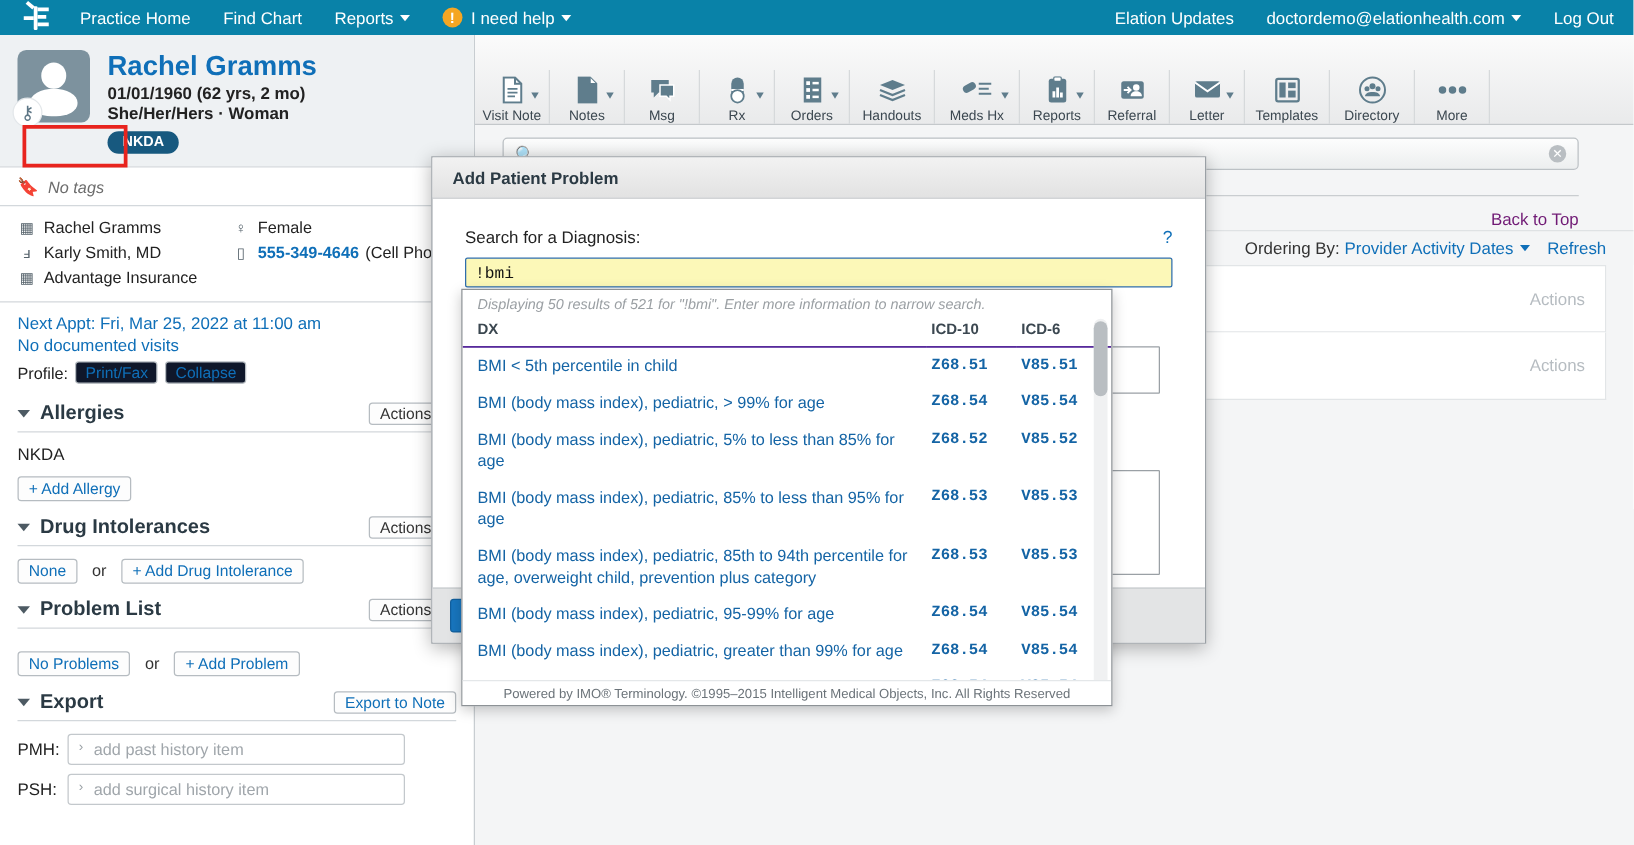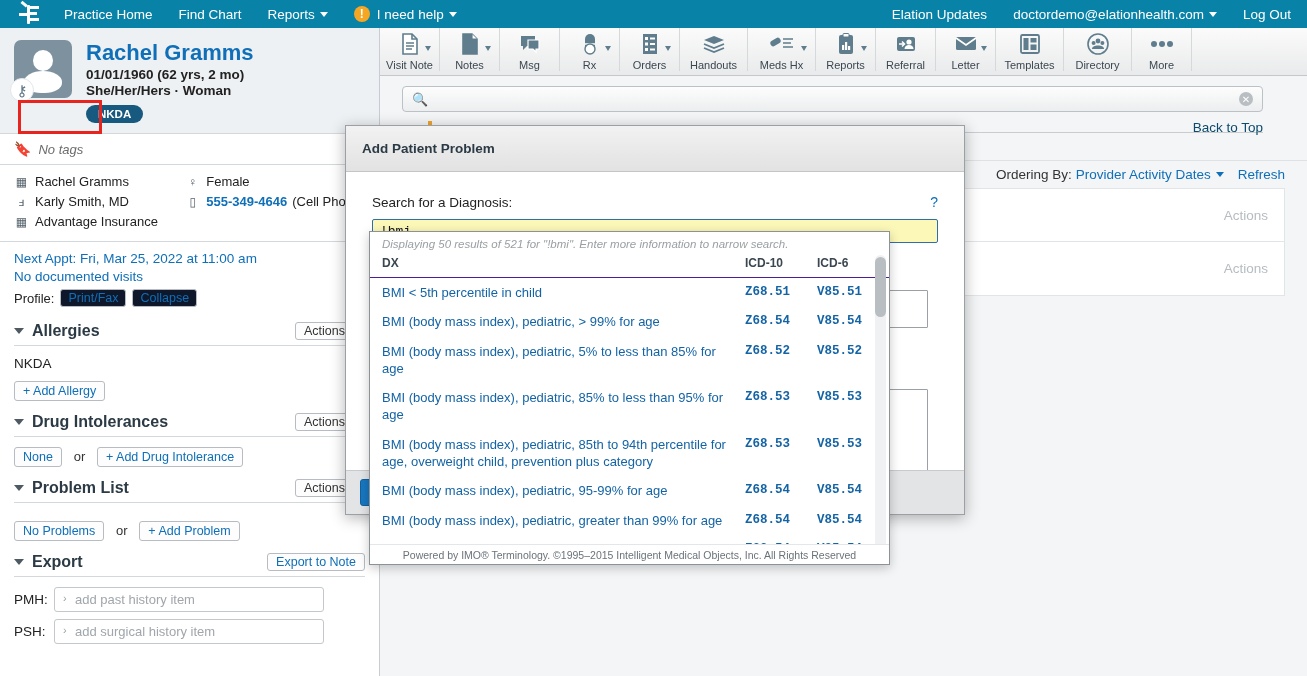--- a/index.html
+++ b/index.html
@@ -110,22 +110,22 @@
     flex:1; border:1px solid #c3c8cc; border-radius:3px; background:#fff;
     padding:4px 6px 4px 20px; font-size:13px; color:#a0a6ab; position:relative;
     max-width:270px;
   }
   .histinput .chev { position:absolute; left:8px; top:4px; color:#9aa0a5; font-size:11px;}
   .histwrap { position:relative; flex:1; max-width:270px;}
 
   
   .mainarea { position:absolute; top:28px; left:380px; width:927px; height:648px; background:#f4f5f6; }
   .toolbar {
-    height:48px; background:linear-gradient(#fbfbfb,#e9eaeb); border-bottom:1px solid #c4c8cb;
-    display:flex; align-items:flex-start;
+    height:72px; background:linear-gradient(#fbfbfb,#e9eaeb); border-bottom:1px solid #c4c8cb;
+    display:flex; align-items:flex-end;
   }
   .tbitem {
     width:60px; border-right:1px solid #d6d9db; display:flex; flex-direction:column;
     align-items:center; justify-content:center; cursor:pointer; position:relative; padding-top:3px;
   }
   .tbitem .ic { height:26px; display:flex; align-items:center; justify-content:center; color:#5f7d8c; }
   .tbitem .lb { font-size:11px; color:#3b4750; margin-top:2px; white-space:nowrap; }
   .tbitem .tcaret { width:0;height:0;border-left:3.5px solid transparent;border-right:3.5px solid transparent;border-top:5px solid #5f7d8c; position:absolute; right:8px; top:18px;}
   .tbitem.wide { width:68px; }
 
@@ -139,21 +139,21 @@
   .clear-x {
     margin-left:auto; width:14px;height:14px;border-radius:50%;background:#b9bec2;color:#fff;
     font-size:10px; display:flex;align-items:center;justify-content:center; cursor:pointer;
   }
 
   .timeline { position:relative; height:44px; margin:4px 44px 0 22px; }
   .tl-axis { position:absolute; left:0; right:0; top:16px; height:1px; background:#c9cdd0; }
   .tl-tick { position:absolute; top:11px; width:1px; height:6px; background:#c9cdd0; }
   .tl-marker { position:absolute; top:5px; width:4px; height:10px; background:#f0a32a; }
   .tl-lab { position:absolute; top:20px; font-size:12px; color:#4a5560; transform:translateX(-50%); white-space:nowrap; }
-  .backtotop { position:absolute; right:0; top:4px; font-size:13.5px; color:#0c4a6e; }
+  .backtotop { position:absolute; right:0; top:28px; font-size:13.5px; color:#701a75; }
 
   .orderbar {
     display:flex; align-items:center; justify-content:flex-end;
     padding:6px 22px 6px 0; font-size:13.5px; color:#333; border-top:1px solid #dfe2e4;
     background:#f4f5f6;
   }
   .orderbar .lbl { color:#333; }
   .orderbar .val { color:#0f6fb8; margin-left:4px; cursor:pointer;}
   .orderbar .cc { width:0;height:0;border-left:4px solid transparent;border-right:4px solid transparent;border-top:5px solid #0f6fb8; margin:0 14px 0 5px;}
   .orderbar .refresh { color:#0f6fb8; cursor:pointer; }
@@ -166,21 +166,21 @@
   }
   .card:first-child { border-top:1px solid #e2e5e7; }
 
   
   .modal {
     position:absolute; left:345px; top:125px; width:620px; height:390px;
     background:#fff; border:1px solid #9aa0a5; box-shadow:0 3px 14px rgba(0,0,0,.30);
     z-index:50;
   }
   .modal-title {
-    height:46px; background:linear-gradient(#f2f2f2,#e2e2e2); border-bottom:1px solid #c3c6c9;
+    height:33px; background:linear-gradient(#f2f2f2,#e2e2e2); border-bottom:1px solid #c3c6c9;
     display:flex; align-items:center; padding:0 16px; font-size:13.5px; font-weight:bold; color:#2b3a44;
   }
   .modal-body { position:relative; padding:22px 26px 0 26px; height:313px; }
   .srch-label-row { display:flex; align-items:center; margin-bottom:9px; }
   .srch-label { font-size:13.5px; color:#222; }
   .qmark { margin-left:auto; color:#0f6fb8; font-size:14px; cursor:pointer; }
   .srch-input {
     width:100%; height:24px; background:#fcf8b8; border:1px solid #2f6ead; border-radius:2px;
     font-family:"Liberation Mono", monospace; font-size:13px; color:#111; padding:0 7px;
     line-height:22px;

